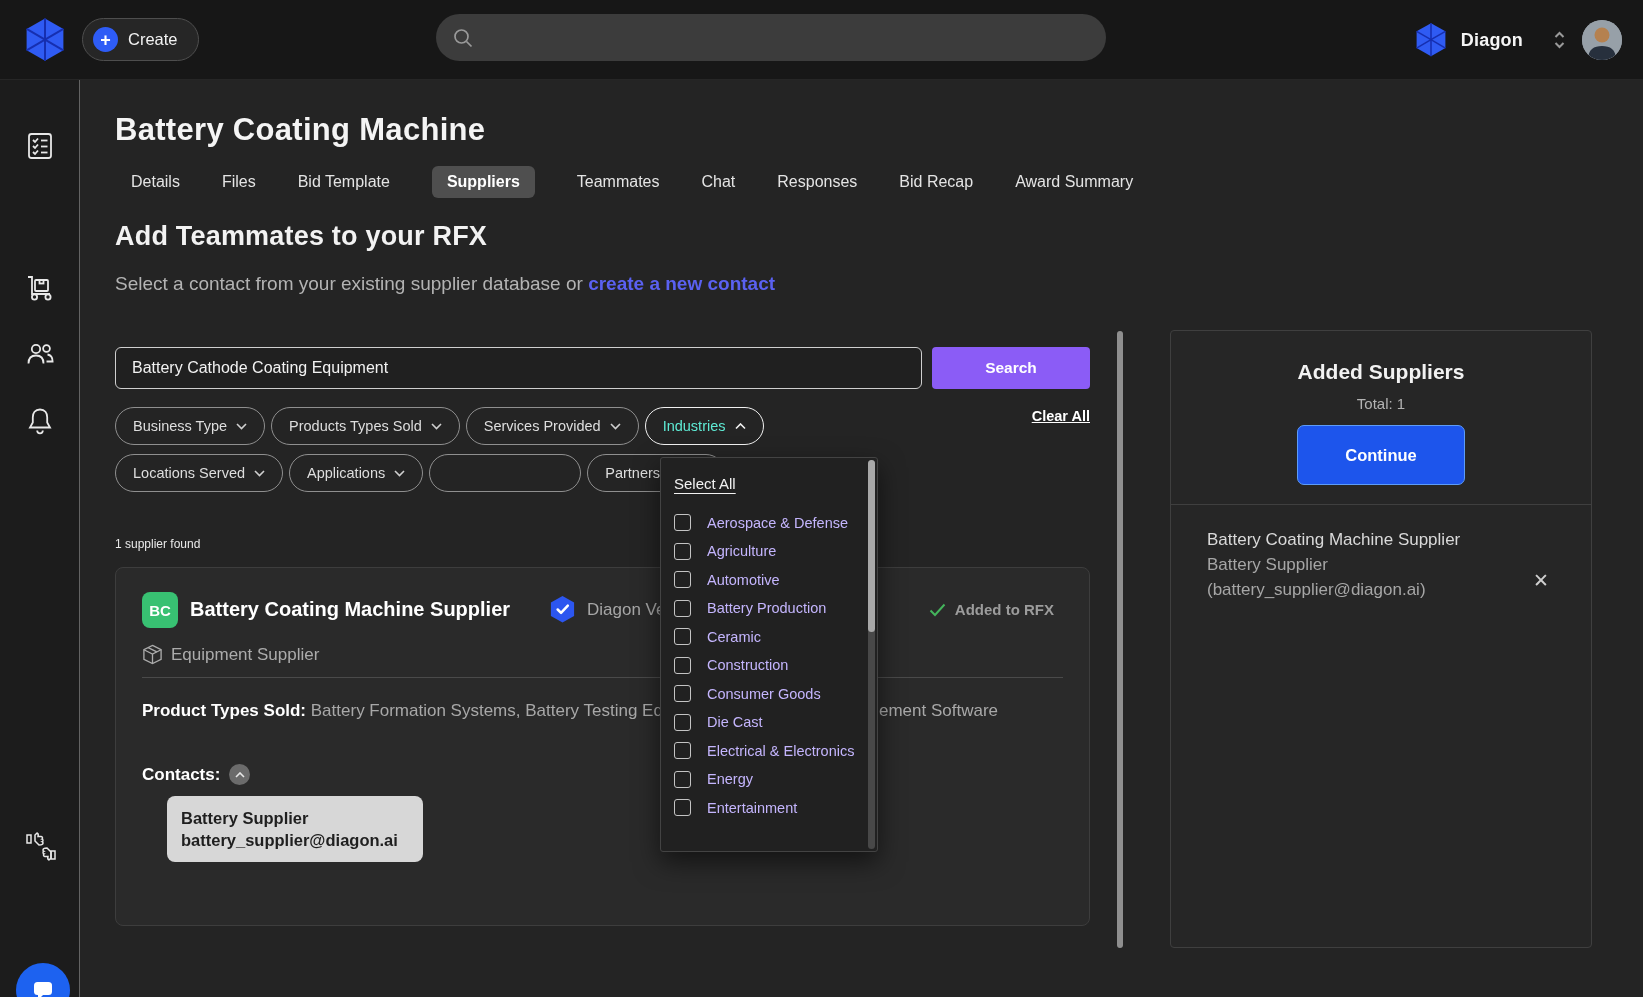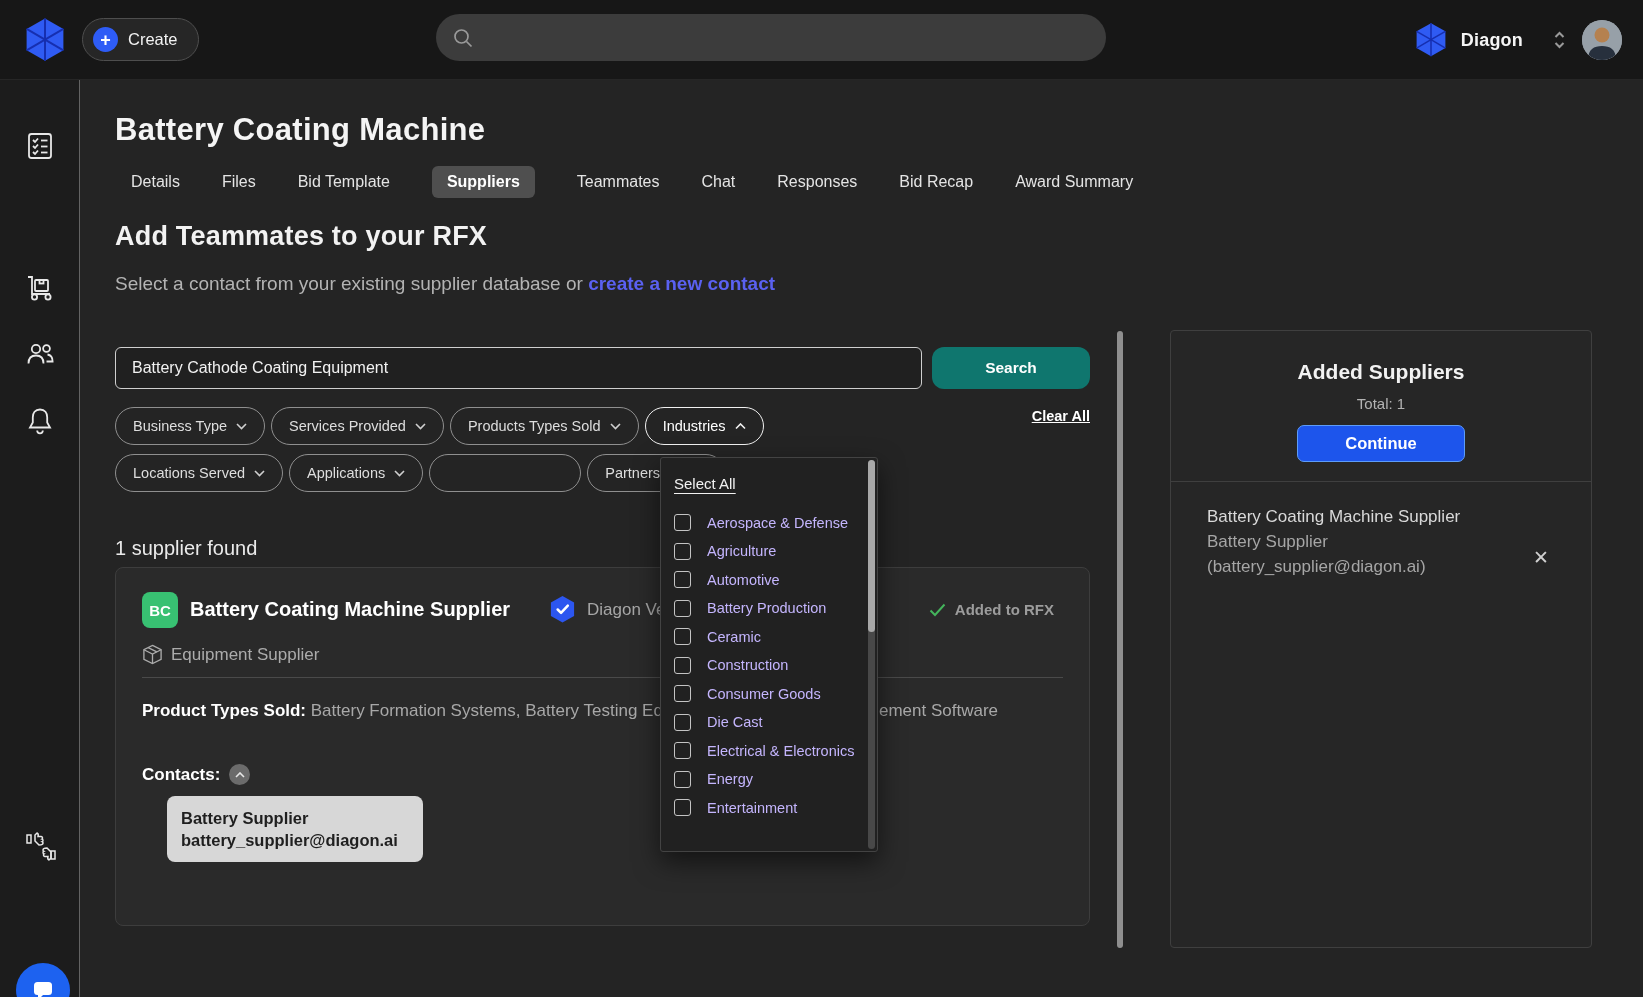--- a/index.html
+++ b/index.html
@@ -28,31 +28,31 @@
   
   .page-title { position:absolute; left:115px; top:112px; font-size:31px; font-weight:700; color:#f4f4f4; letter-spacing:.3px; }
   .tabs { position:absolute; left:131px; top:166px; display:flex; align-items:center; gap:42px; }
   .tab { color:#e4e4e4; font-size:16px; font-weight:500; padding:7px 0; cursor:pointer; white-space:nowrap; }
   .tab.active { background:#4f4f4f; border-radius:6px; padding:7px 15px; font-weight:700; color:#fff; }
   .section-title { position:absolute; left:115px; top:221px; font-size:27px; font-weight:600; color:#f2f2f2; letter-spacing:.2px; }
   .subtitle { position:absolute; left:115px; top:273px; font-size:19px; color:#b3b3b3; }
   .subtitle a { color:#5a61f1; font-weight:700; text-decoration:none; cursor:pointer; }
 
   .search-input { position:absolute; left:115px; top:347px; width:807px; height:42px; background:#202020; border:1px solid #cfcfcf; border-radius:6px; color:#f2f2f2; font-size:16px; font-family:inherit; padding:16px 16px; outline:none; }
-  .search-btn { position:absolute; left:932px; top:347px; width:158px; height:42px; background:#0f766e; border:none; border-radius:12px; color:#fff; font-size:15.5px; font-weight:700; font-family:inherit; cursor:pointer; }
+  .search-btn { position:absolute; left:932px; top:347px; width:158px; height:42px; background:#8b5cf6; border:none; border-radius:4px; color:#fff; font-size:15.5px; font-weight:700; font-family:inherit; cursor:pointer; }
 
   .pill-row { position:absolute; left:115px; display:flex; gap:6px; }
   .row1 { top:407px; }
   .row2 { top:454px; }
   .pill { height:38px; display:inline-flex; align-items:center; gap:9px; padding:0 17px; border:1px solid #8f8f8f; border-radius:19px; color:#dedede; font-size:14.5px; cursor:pointer; white-space:nowrap; background:transparent; }
-  .pill.active { border-color:#f0f0f0; color:#ffffff; }
+  .pill.active { border-color:#f0f0f0; color:#5eead4; }
   .pill.ghost { width:152px; }
   .clear-all { position:absolute; top:408px; left:1028px; width:62px; text-align:right; color:#fff; font-size:14.5px; font-weight:700; text-decoration:underline; cursor:pointer; }
 
-  .result-count { position:absolute; left:115px; top:537px; font-size:20px; color:#eaeaea; }
+  .result-count { position:absolute; left:115px; top:537px; font-size:12px; color:#eaeaea; }
 
   
   .supplier-card { position:absolute; left:115px; top:567px; width:975px; height:359px; background:#2a2a2a; border:1px solid #3d3d3d; border-radius:8px; z-index:5; }
   .bc-avatar { position:absolute; left:26px; top:24px; width:36px; height:36px; background:#38c172; border-radius:8px; color:#fff; font-size:15px; font-weight:700; display:flex; align-items:center; justify-content:center; }
   .sup-name { position:absolute; left:74px; top:30px; font-size:20px; font-weight:700; color:#fff; white-space:nowrap; }
   .verified { position:absolute; left:432px; top:26px; display:flex; align-items:center; gap:10px; }
   .verified-label { color:#a6a6a6; font-size:17px; white-space:nowrap; }
   .added-flag { position:absolute; right:35px; top:33px; display:flex; align-items:center; gap:9px; }
   .added-label { color:#9c9c9c; font-size:15px; font-weight:700; }
   .sup-cat { position:absolute; left:26px; top:76px; display:flex; align-items:center; gap:8px; color:#ababab; font-size:17px; }
@@ -74,21 +74,21 @@
   .dd-label { color:#c4b5fd; font-size:14.5px; white-space:nowrap; }
   .dd-track { position:absolute; right:2px; top:2px; bottom:2px; width:7px; background:#484848; border-radius:4px; }
   .dd-thumb { position:absolute; top:0; left:0; width:7px; height:172px; background:#a8a8a8; border-radius:4px; }
 
   .main-scrollbar { position:absolute; left:1117px; top:331px; width:6px; height:617px; background:#8f8f8f; border-radius:3px; z-index:6; }
 
   
   .panel { position:absolute; left:1170px; top:330px; width:422px; height:618px; background:#262626; border:1px solid #3f3f3f; border-radius:4px; z-index:5; }
   .panel-title { margin-top:29px; text-align:center; color:#f2f2f2; font-size:21px; font-weight:600; }
   .panel-total { margin-top:11px; text-align:center; color:#b3b3b3; font-size:15px; }
-  .continue-btn { display:block; margin:13px auto 0; width:168px; height:37px; background:#1d55ec; border:1px solid #5d9cf8; border-radius:7px; color:#fff; font-size:16.5px; font-weight:700; font-family:inherit; cursor:pointer; }
+  .continue-btn { display:block; margin:13px auto 0; width:168px; height:60px; background:#1d55ec; border:1px solid #5d9cf8; border-radius:7px; color:#fff; font-size:16.5px; font-weight:700; font-family:inherit; cursor:pointer; }
   .panel-divider { margin-top:19px; height:1px; background:#3f3f3f; }
   .panel-entry { position:relative; padding:22px 36px 0 36px; }
   .entry-name { color:#d9d9d9; font-size:17px; line-height:25px; }
   .entry-sub { color:#a6a6a6; font-size:17px; line-height:25px; }
   .entry-close { position:absolute; right:42px; top:66px; color:#d0d0d0; font-size:19px; cursor:pointer; line-height:1; }
 
   svg { display:block; }
 </style>
 </head>
 <body>
@@ -210,27 +210,27 @@
   <button class="search-btn">Search</button>
 
   <div class="pill-row row1">
     <span class="pill">
       <span>Business Type</span>
       <svg width="11" height="7" viewBox="0 0 11 7" fill="none" stroke="#cfcfcf" stroke-width="1.6">
           <polyline points="1,1 5.5,5.5 10,1"></polyline>
         </svg>
     </span>
     <span class="pill">
+      <span>Products Types Sold</span>
+      <svg width="11" height="7" viewBox="0 0 11 7" fill="none" stroke="#cfcfcf" stroke-width="1.6">
+          <polyline points="1,1 5.5,5.5 10,1"></polyline>
+        </svg>
+    </span>
+    <span class="pill">
       <span>Services Provided</span>
-      <svg width="11" height="7" viewBox="0 0 11 7" fill="none" stroke="#cfcfcf" stroke-width="1.6">
-          <polyline points="1,1 5.5,5.5 10,1"></polyline>
-        </svg>
-    </span>
-    <span class="pill">
-      <span>Products Types Sold</span>
       <svg width="11" height="7" viewBox="0 0 11 7" fill="none" stroke="#cfcfcf" stroke-width="1.6">
           <polyline points="1,1 5.5,5.5 10,1"></polyline>
         </svg>
     </span>
     <span class="pill active">
       <span>Industries</span>
       <svg width="11" height="7" viewBox="0 0 11 7" fill="none" stroke="#f0f0f0" stroke-width="1.6">
           <polyline points="1,5.5 5.5,1 10,5.5"></polyline>
         </svg>
     </span>

